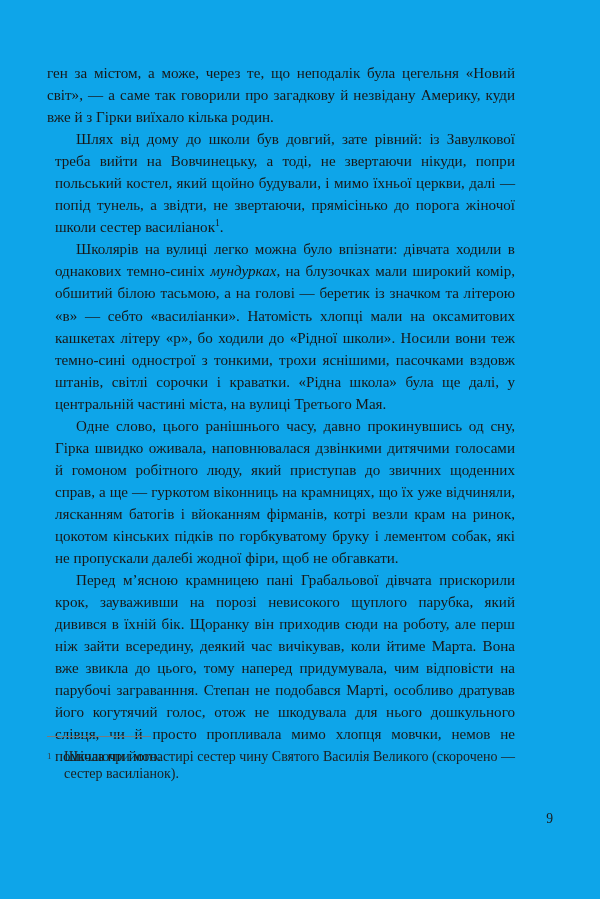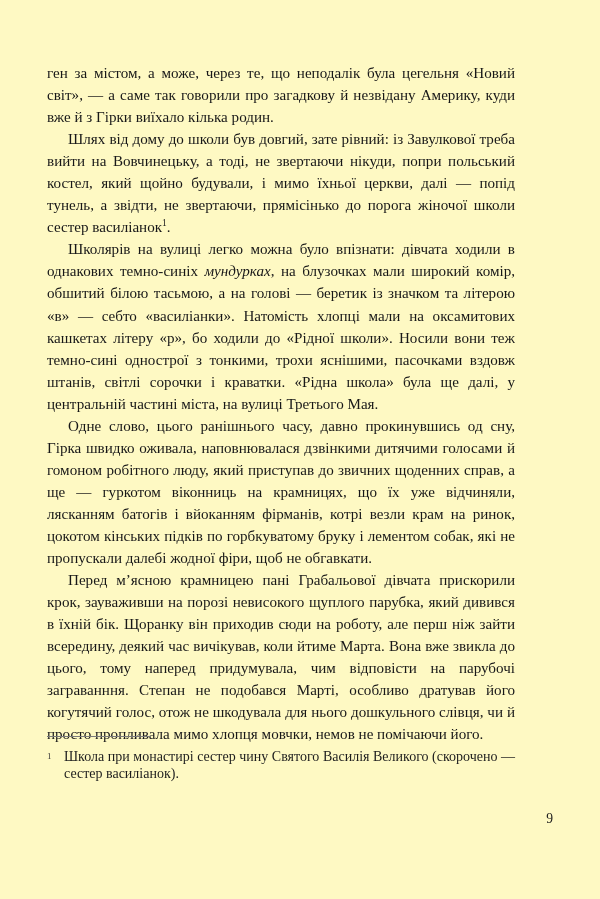--- a/index.html
+++ b/index.html
@@ -15,21 +15,21 @@
     overflow: hidden;
     position: relative;
   }
 
   .page {
     position: absolute;
     left: 0;
     top: 0;
     width: 600px;
     height: 899px;
-    background: #fef9c3;
+    background: #0ea5e9;
   }
 
   .text-block {
     position: absolute;
     left: 47px;
     top: 62px;
     width: 468px;
   }
 
   .para {
@@ -38,20 +38,21 @@
     line-height: 22.05px;
     text-align: justify;
     text-justify: inter-word;
     color: #181818;
     hyphens: manual;
     -webkit-hyphens: manual;
   }
 
   .para.indent {
     text-indent: 21px;
+    margin-left: 8px;
   }
 
   .para.cont {
     text-indent: 0;
   }
 
   em.it {
   }
 
   sup.fnref {

